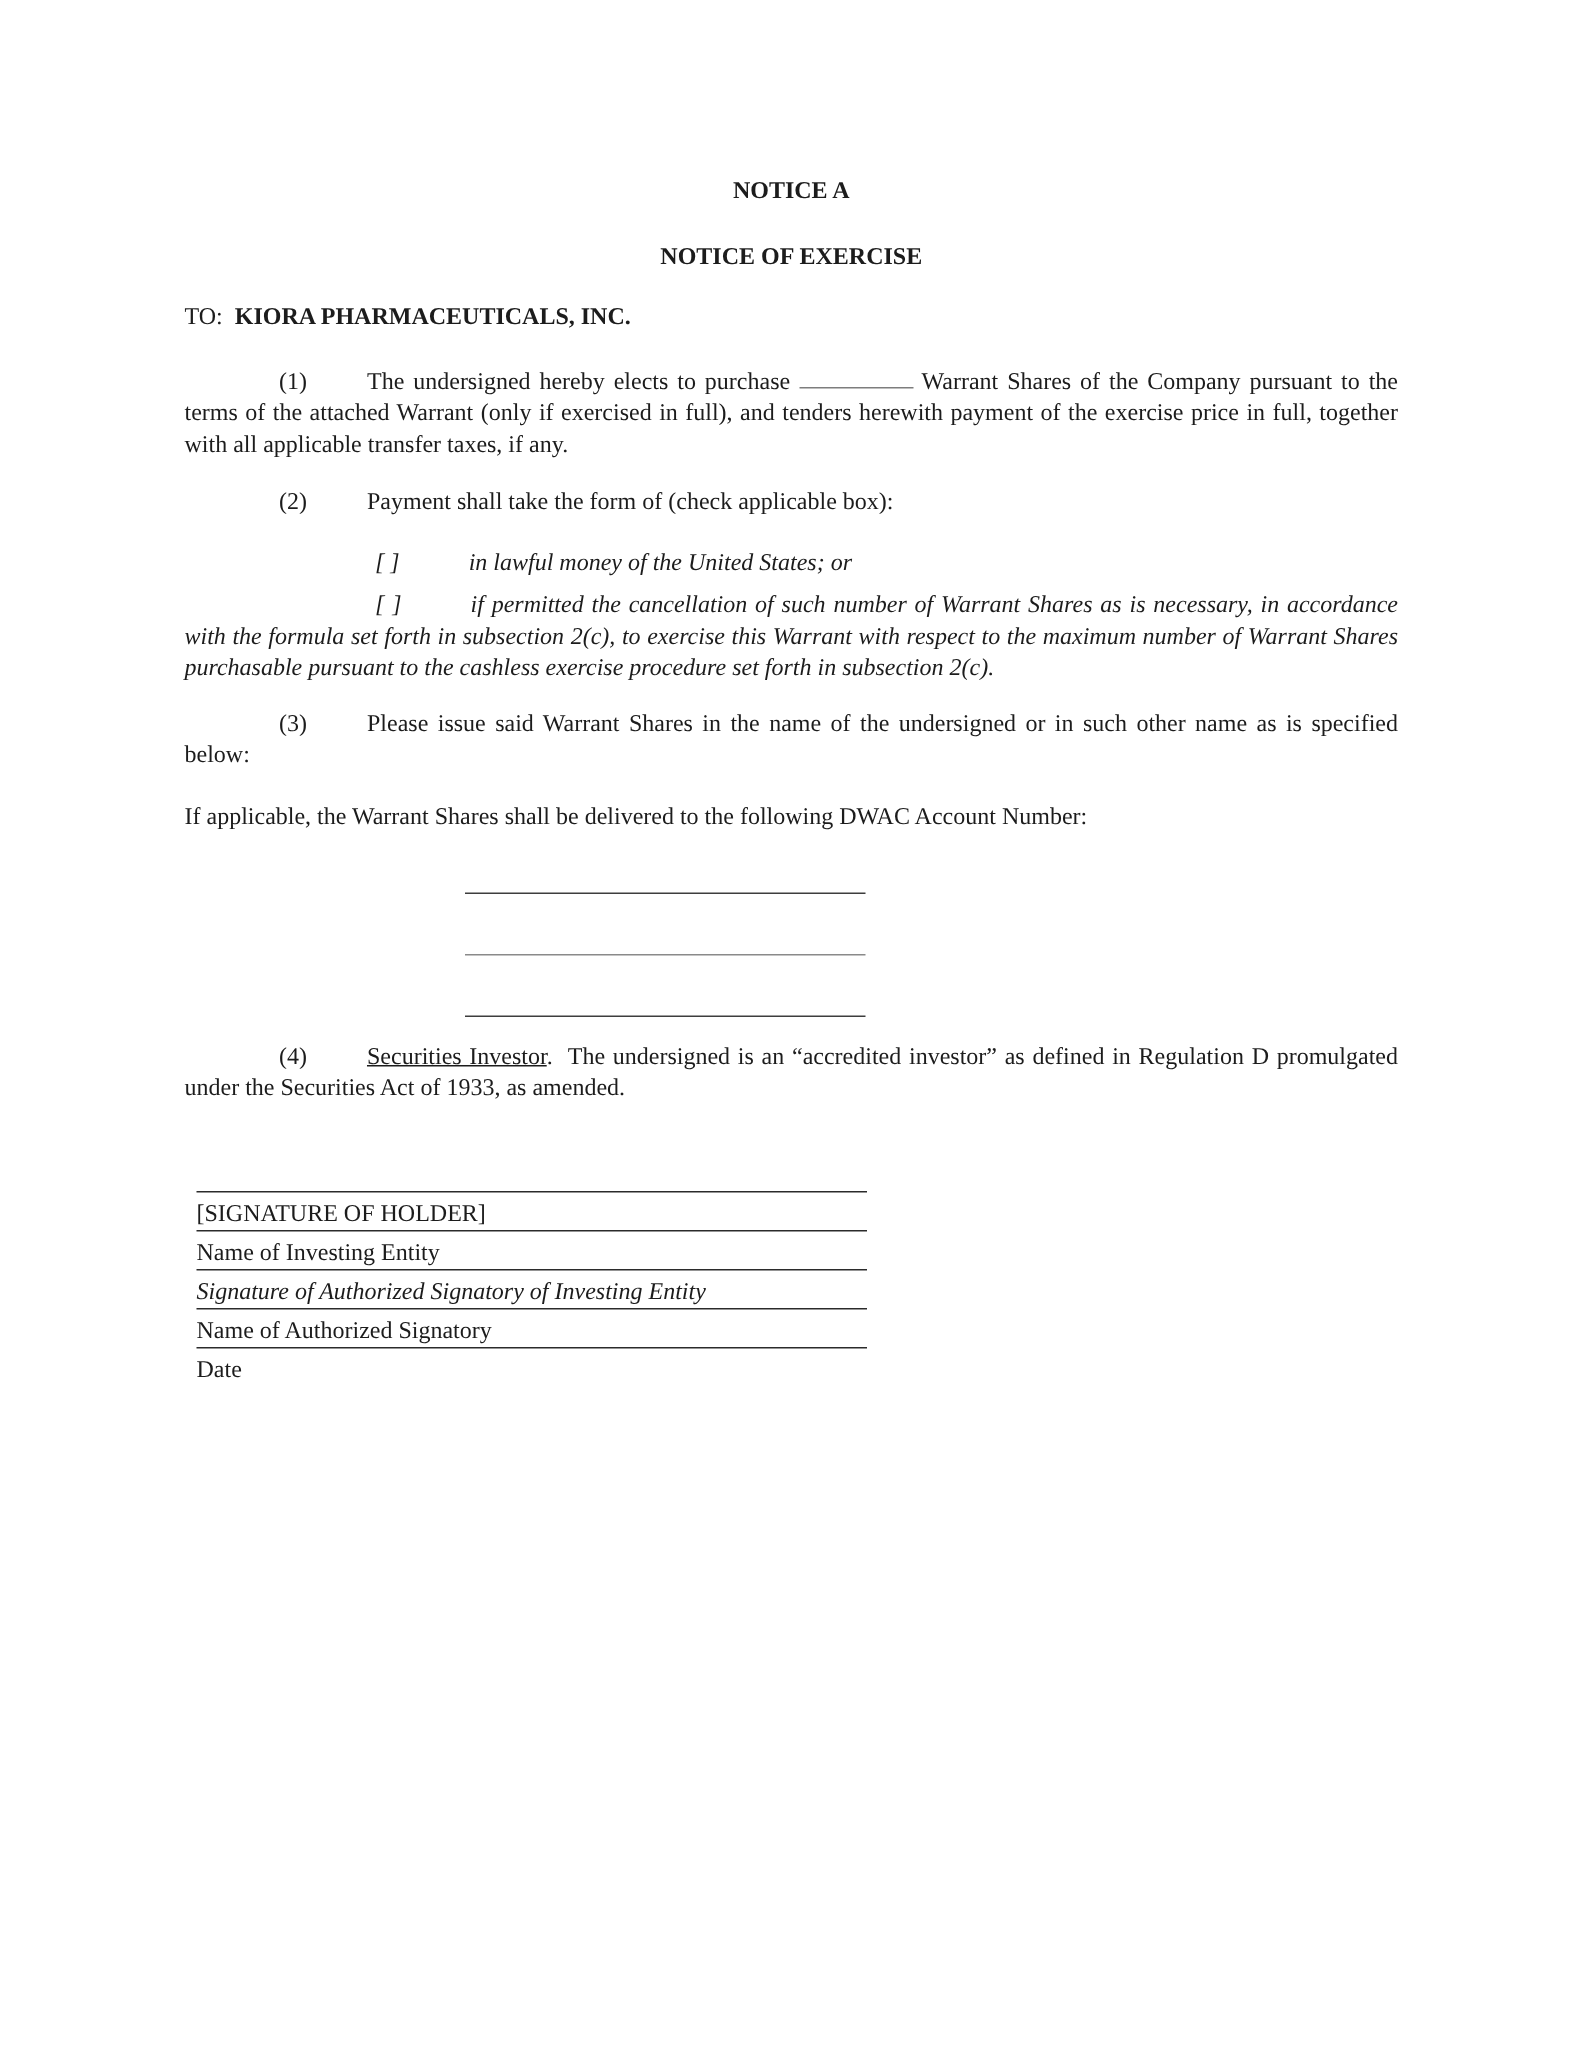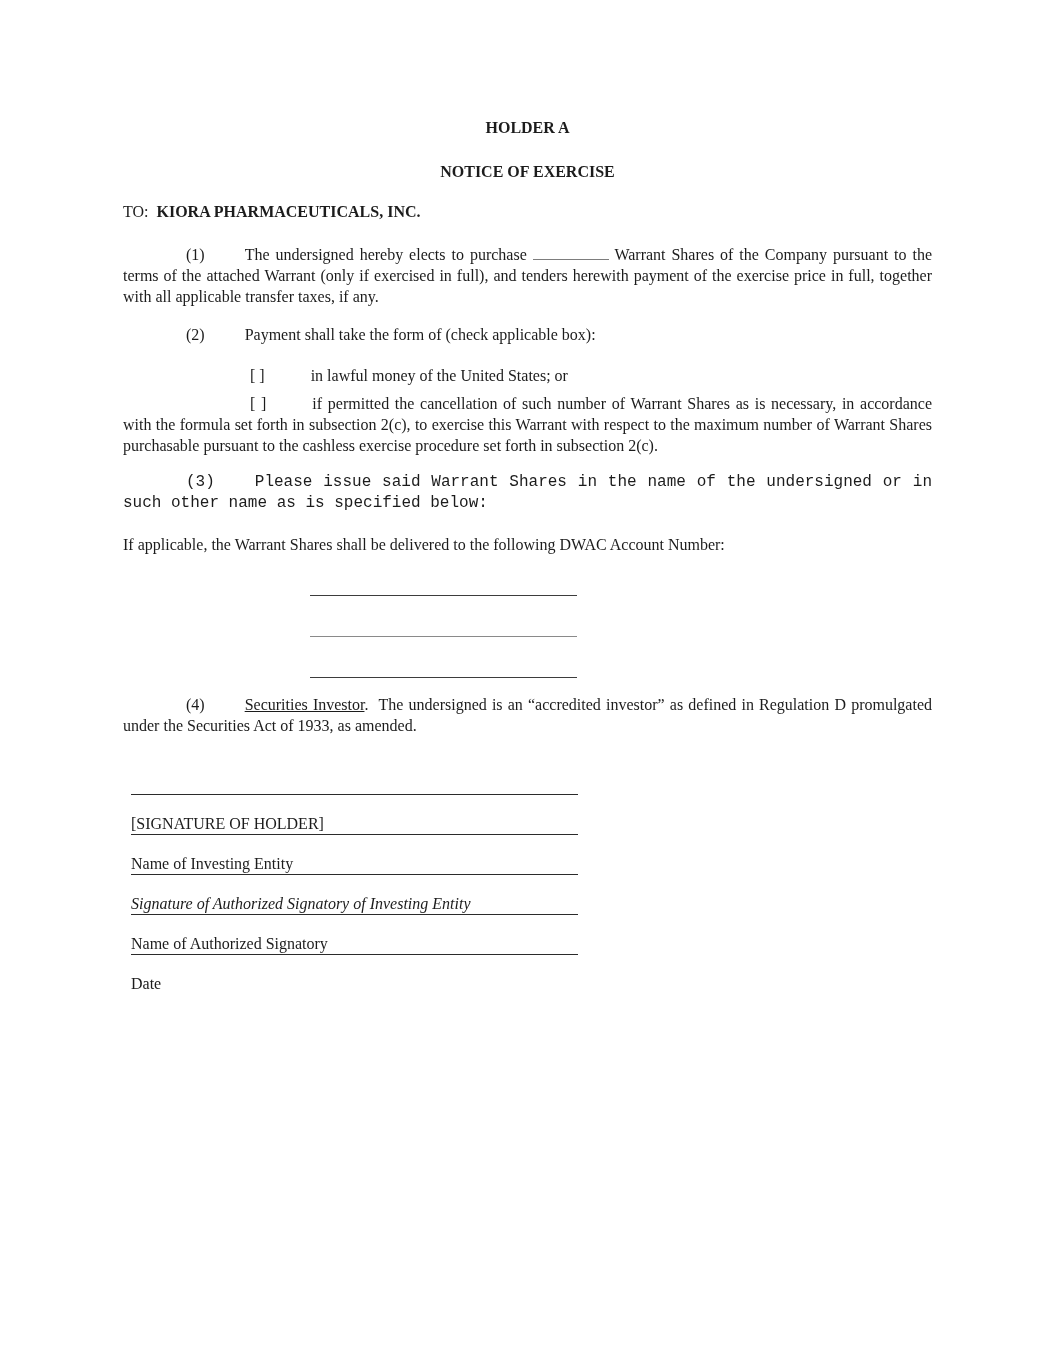--- a/index.html
+++ b/index.html
@@ -18,27 +18,27 @@
     color: #1c1c1c;
   }
 
   .heading-center { text-align: center; font-weight: bold; }
   .doc-title      { margin-top: 23px; }
   .to-line        { margin-top: 19px; }
 
   p { margin: 0; }
   .justify  { text-align: justify; }
   .indent1  { text-indent: 63px; }
-  .indent2  { text-indent: 127px; }
+  .indent2  { text-indent: 127px; font-style: italic; }
 
   .para1 { margin-top: 22px; }
   .para2 { margin-top: 17px; }
   .opt1  { margin-top: 20px; }
   .opt2  { margin-top: 7px; }
-  .para3 { margin-top: 16px; font-family: Liberation Mono, monospace; }
+  .para3 { margin-top: 16px; }
   .dwac  { margin-top: 20px; }
   .para4 { margin-top: 16px; }
 
   .tab     { display: inline-block; width: 40px; }
   .tab-opt { display: inline-block; width: 46px; }
 
   .fill-blank {
     display: inline-block;
     width: 76px;
     height: 13px;
@@ -55,31 +55,31 @@
     margin-left: 187px;
     border-bottom: 1px solid #3d3d3d;
   }
   .blank-line.mid { border-bottom-color: #8a8a8a; }
 
   .sig-block { margin-top: 58px; }
   .sig-entry {
     width: 447px;
     margin-left: 8px;
     border-top: 1px solid #2b2b2b;
-    padding-top: 18px;
+    padding-top: 4px;
   }
   .sig-entry + .sig-entry { }
   .sig-label.italic { font-style: italic; }
 </style>
 </head>
 <body>
 
 <div class="page">
 
-  <div class="heading-center">HOLDER A</div>
+  <div class="heading-center">NOTICE A</div>
 
   <div class="heading-center doc-title">NOTICE OF EXERCISE</div>
 
   <p class="to-line"><span>TO:</span>&nbsp;&nbsp;<span class="bold">KIORA PHARMACEUTICALS, INC.</span></p>
 
   <p class="justify indent1 para1">
     <span>(1)</span><span class="tab"></span><span>The undersigned hereby elects to purchase</span>
     <span class="fill-blank"></span>
     <span>Warrant Shares of the Company pursuant to the terms of the attached Warrant (only if exercised in full), and tenders herewith payment of the exercise price in full, together with all applicable transfer taxes, if any.</span>
   </p>

